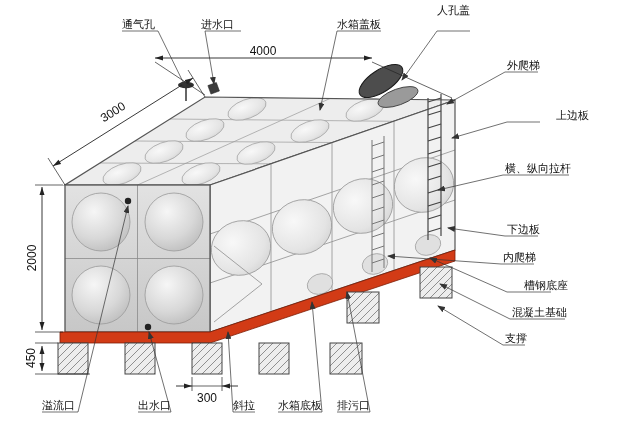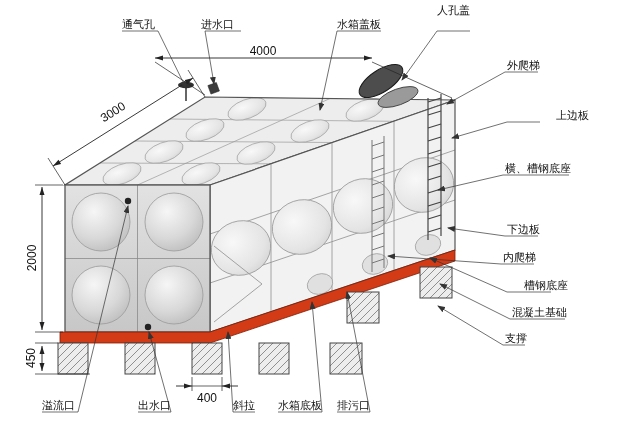--- a/index.html
+++ b/index.html
@@ -199,32 +199,32 @@
   </g>
 </svg>
 
 <div class="label" style="left:122px;top:17px;">通气孔</div>
 <div class="label" style="left:201px;top:17px;">进水口</div>
 <div class="label" style="left:337px;top:17px;">水箱盖板</div>
 <div class="label" style="left:437px;top:3px;">人孔盖</div>
 
 <div class="label" style="left:507px;top:58px;">外爬梯</div>
 <div class="label" style="left:509px;top:108px;margin-left:47px;">上边板</div>
-<div class="label" style="left:505px;top:161px;">横、槽钢底座</div>
+<div class="label" style="left:505px;top:161px;">横、纵向拉杆</div>
 <div class="label" style="left:507px;top:222px;">下边板</div>
 <div class="label" style="left:503px;top:250px;">内爬梯</div>
 <div class="label" style="left:509px;top:278px;margin-left:15px;">槽钢底座</div>
 <div class="label" style="left:512px;top:305px;">混凝土基础</div>
 <div class="label" style="left:505px;top:331px;">支撑</div>
 
 <div class="label" style="left:42px;top:398px;">溢流口</div>
 <div class="label" style="left:138px;top:398px;text-align:center;">出水口</div>
 <div class="label" style="left:233px;top:398px;">斜拉</div>
 <div class="label" style="left:278px;top:398px;">水箱底板</div>
 <div class="label" style="left:337px;top:398px;">排污口</div>
 
 <div class="label dim" style="left:243px;top:44px;width:40px;">4000</div>
 <div class="label dim rot32" style="left:91px;top:105px;width:44px;">3000</div>
 <div class="label dim rot90" style="left:10px;top:251px;width:44px;">2000</div>
 <div class="label dim rot90" style="left:9px;top:351px;width:44px;">450</div>
-<div class="label dim" style="left:187px;top:391px;width:40px;">400</div>
+<div class="label dim" style="left:187px;top:391px;width:40px;">300</div>
 
 </div>
 
 </body></html>

